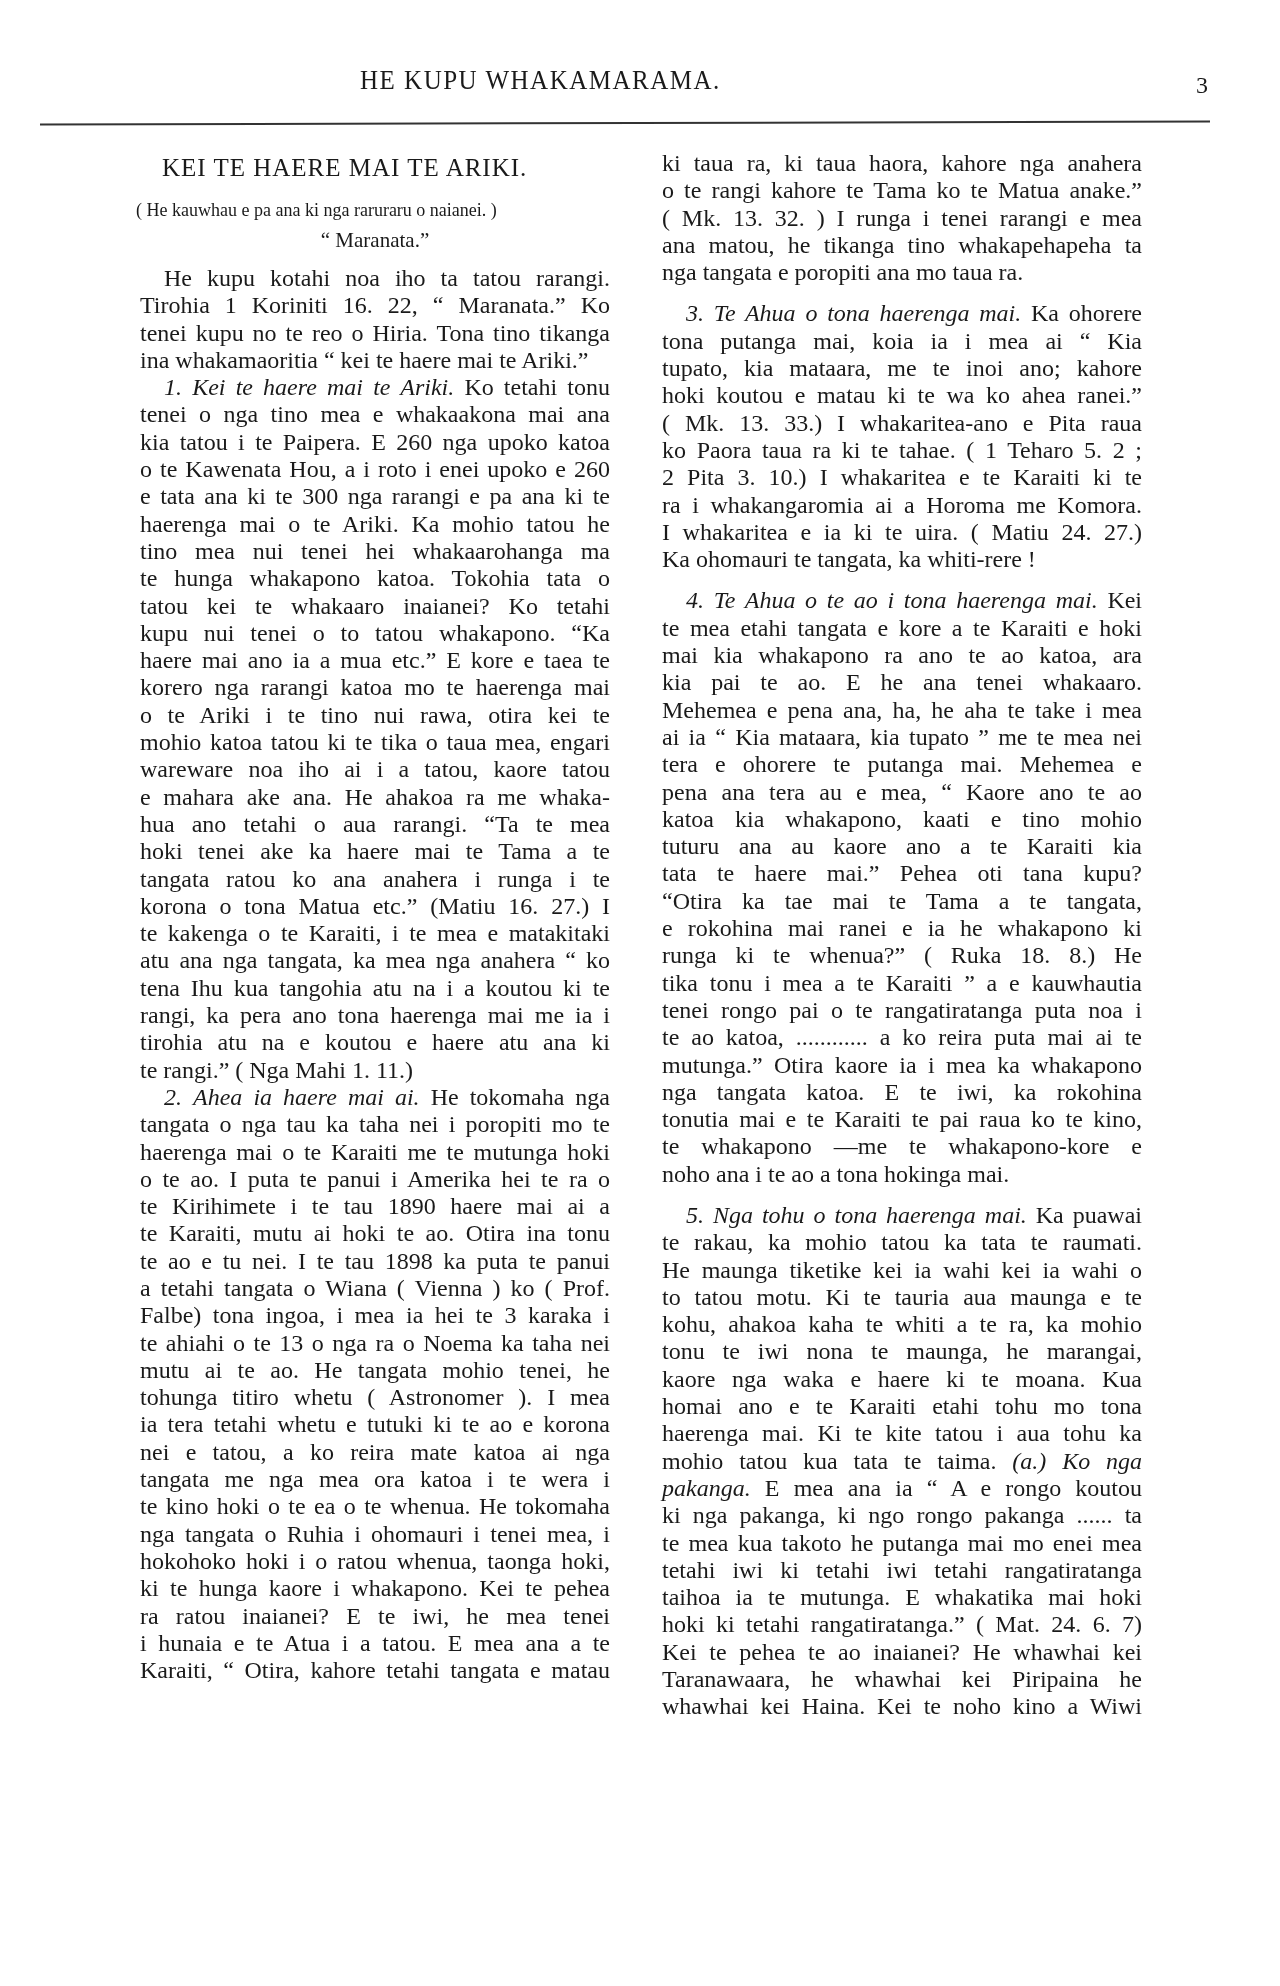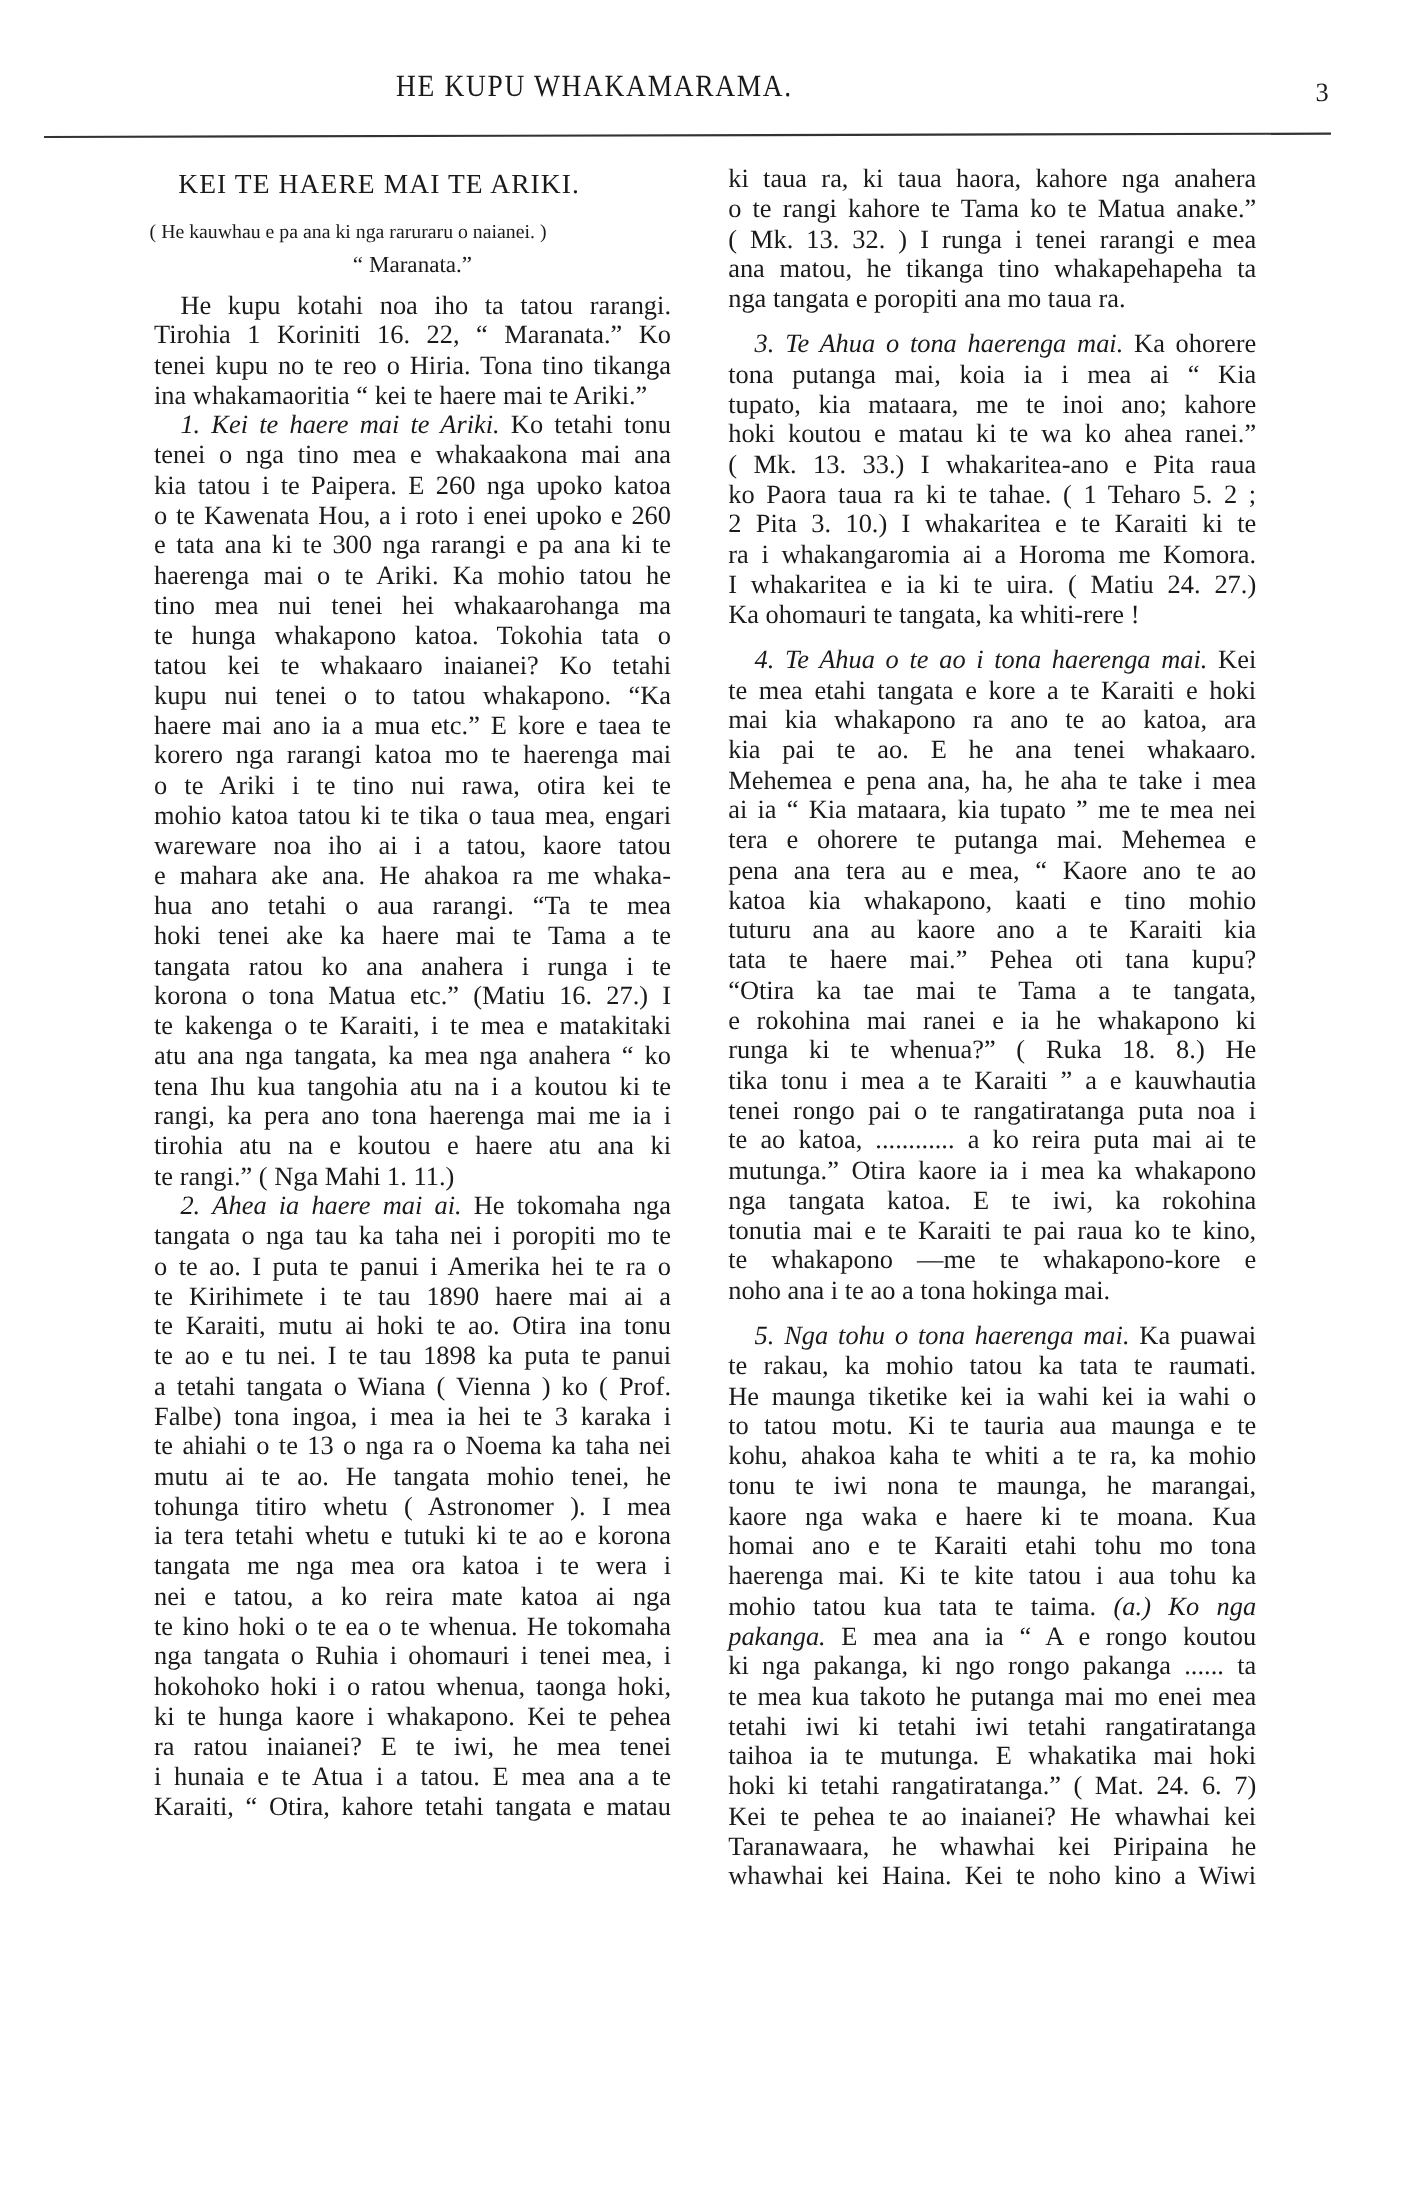--- a/index.html
+++ b/index.html
@@ -105,32 +105,33 @@
   </div>
 
   <div>
     <div class="line indent">
       <span class="sec-num">2.</span>
       <span class="ital">Ahea ia haere mai ai.</span>
       <span>He tokomaha nga</span>
     </div>
     <div>
         <div class="line">tangata o nga tau ka taha nei i poropiti mo te</div>
+        <div class="line">haerenga mai o te Karaiti me te mutunga hoki</div>
         <div class="line">o te ao.  I puta te panui i Amerika hei te ra o</div>
         <div class="line">te Kirihimete i te tau 1890 haere mai ai a</div>
         <div class="line">te Karaiti, mutu ai hoki te ao.  Otira ina tonu</div>
         <div class="line">te ao e tu nei.  I te tau 1898 ka puta te panui</div>
         <div class="line">a tetahi tangata o Wiana ( Vienna ) ko ( Prof.</div>
         <div class="line">Falbe) tona ingoa, i mea ia hei te 3 karaka i</div>
         <div class="line">te ahiahi o te 13 o nga ra o Noema ka taha nei</div>
         <div class="line">mutu ai te ao.  He tangata mohio tenei, he</div>
         <div class="line">tohunga titiro whetu ( Astronomer ).  I mea</div>
         <div class="line">ia tera tetahi whetu e tutuki ki te ao e korona</div>
+        <div class="line">nei e tatou, a ko reira mate katoa ai nga</div>
         <div class="line">tangata me nga mea ora katoa i te wera i</div>
-        <div class="line">nei e tatou, a ko reira mate katoa ai nga</div>
         <div class="line">te kino hoki o te ea o te whenua.  He tokomaha</div>
         <div class="line">nga tangata o Ruhia i ohomauri i tenei mea, i</div>
         <div class="line">hokohoko hoki i o ratou whenua, taonga hoki,</div>
         <div class="line">ki te hunga kaore i whakapono.  Kei te pehea</div>
         <div class="line">ra ratou inaianei?  E te iwi, he mea tenei</div>
         <div class="line">i hunaia e te Atua i a tatou.  E mea ana a te</div>
         <div class="line">Karaiti, “ Otira, kahore tetahi tangata e matau</div>
       </div>
   </div>
 </div>

